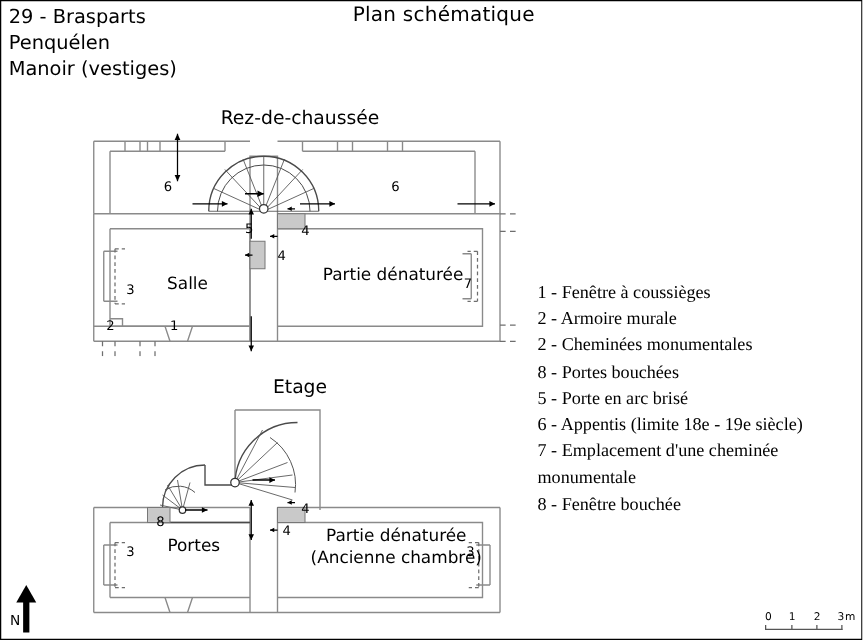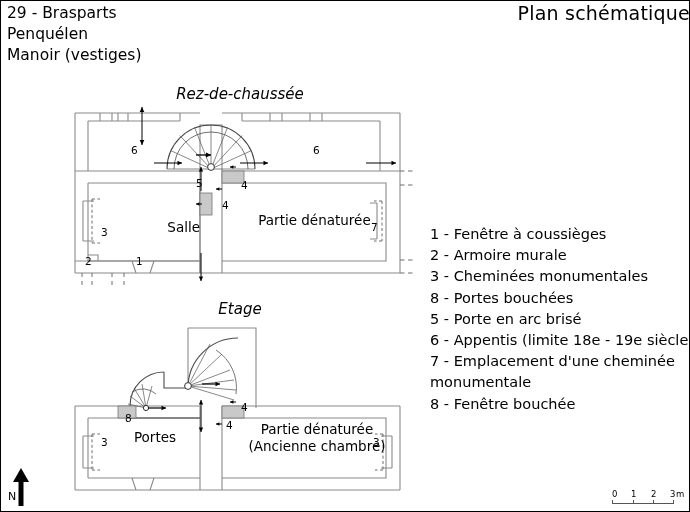--- a/index.html
+++ b/index.html
@@ -6,35 +6,35 @@
   body{
     width:690px;height:512px;position:relative;overflow:hidden;
     font-family:"DejaVu Sans","Liberation Sans",sans-serif;
     color:#000;
   }
   #frame{position:absolute;inset:0;border:1px solid #000;box-sizing:border-box;}
   .abs{position:absolute;}
 
   
   #id-block{left:7px;top:3px;font-size:15.5px;line-height:21px;}
-  #main-title{left:0;right:0;top:2px;text-align:right;font-size:19px;
+  #main-title{left:0;right:0;top:2px;text-align:center;font-size:16px;
               letter-spacing:.2px;}
   #main-title span{padding-left:20px;}
-  .floor-title{font-size:15px;text-align:center;font-style:italic;}
+  .floor-title{font-size:15px;text-align:center;}
   #title-rdc{left:120px;top:85px;width:240px;}
   #title-etage{left:120px;top:300px;width:240px;}
 
   .room-label{font-size:13.5px;text-align:center;line-height:17px;}
-  #lbl-salle{left:100px;top:219px;width:100px;text-align:right;}
+  #lbl-salle{left:100px;top:219px;width:100px;}
   #lbl-partie-rdc{left:232px;top:212px;width:165px;}
   #lbl-chambre{left:100px;top:429px;width:110px;}
   #lbl-partie-et{left:232px;top:421px;width:170px;}
 
   
-  #legend{left:430px;top:224px;width:258px;font-size:14.5px;line-height:21.2px;}
+  #legend{left:430px;top:224px;width:258px;font-size:14.5px;line-height:21.2px;font-family:Liberation Serif, serif;}
   #legend div{white-space:nowrap;}
 
   
   .mk{position:absolute;font-size:10.5px;line-height:10.5px;}
 
   
   #scalebar{left:612px;top:489px;width:70px;}
   #scale-nums{position:relative;height:11px;font-size:8.5px;}
   #scale-nums span{position:absolute;top:0;}
   #scale-line{position:absolute;left:0;top:11px;width:62px;height:4px;
@@ -254,21 +254,21 @@
   <div>Portes</div>
 </div>
 <div class="abs room-label" id="lbl-partie-et">
   <div>Partie dénaturée</div>
   <div>(Ancienne chambre)</div>
 </div>
 
 <div class="abs" id="legend">
   <div>1 - Fenêtre à coussièges</div>
   <div>2 - Armoire murale</div>
-  <div>3 - Cheminées monumentales</div>
+  <div>2 - Cheminées monumentales</div>
   <div>8 - Portes bouchées</div>
   <div>5 - Porte en arc brisé</div>
   <div>6 - Appentis (limite 18e - 19e siècle)</div>
   <div>7 - Emplacement d'une cheminée</div>
   <div>monumentale</div>
   <div>8 - Fenêtre bouchée</div>
 </div>
 
 <div class="abs" id="scalebar">
   <div id="scale-nums">

